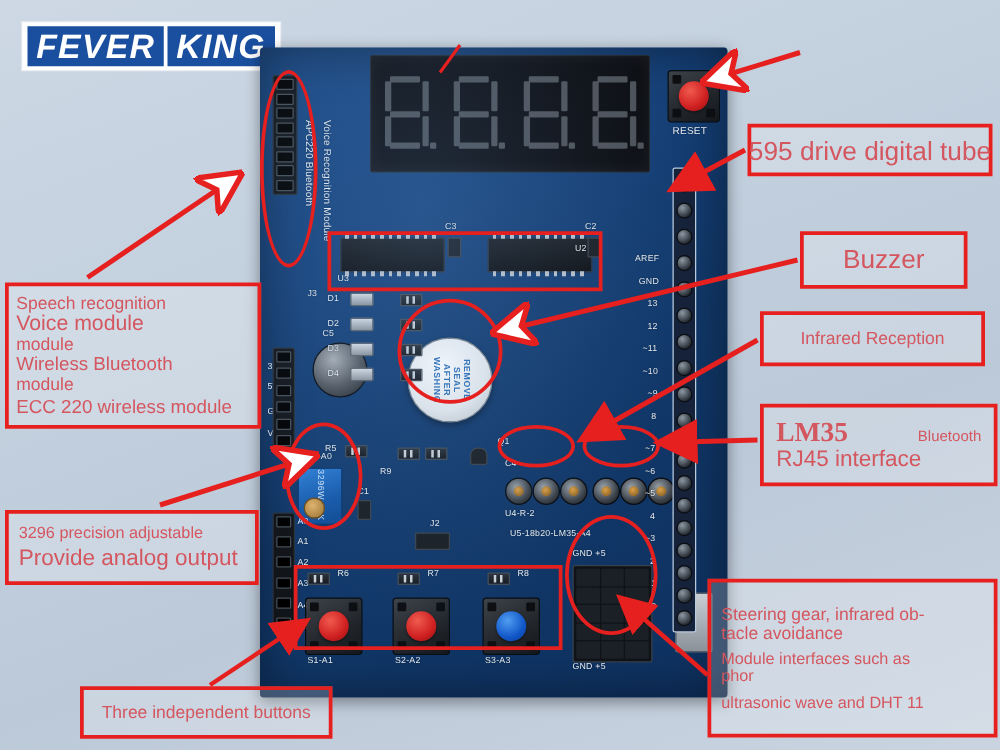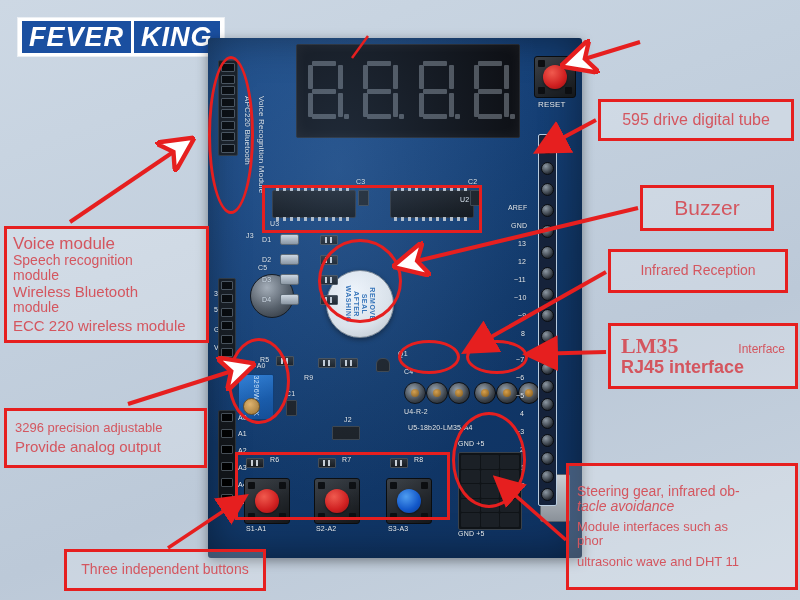--- a/index.html
+++ b/index.html
@@ -403,61 +403,61 @@
   <div class="ell" style="left:318px;top:239px;width:84px;height:84px;"></div>
   <div class="ell" style="left:228px;top:338px;width:62px;height:86px;"></div>
   <div class="ell" style="left:398px;top:340px;width:62px;height:34px;"></div>
   <div class="ell" style="left:466px;top:340px;width:62px;height:34px;"></div>
   <div class="ell" style="left:452px;top:412px;width:74px;height:96px;"></div>
   <div class="rbox" style="left:262px;top:185px;width:220px;height:48px;"></div>
   <div class="rbox" style="left:235px;top:452px;width:215px;height:68px;"></div>
 
 
 
-  <div class="note center" style="left:598px;top:99px;width:196px;height:42px;font-size:16px;">
+  <div class="note center" style="left:598px;top:99px;width:196px;height:42px;font-size:21px;justify-content:flex-end;">
     <div class="l">595 drive digital tube</div>
   </div>
 
   <div class="note center" style="left:608px;top:249px;width:180px;height:44px;font-size:14px;">
     <div class="l">Infrared Reception</div>
   </div>
 
   <div class="note center" style="left:640px;top:185px;width:134px;height:46px;font-size:21px;">
     <div class="l">Buzzer</div>
   </div>
 
   <div class="note" style="left:608px;top:323px;width:190px;height:66px;padding:12px 10px;">
     <div style="display:flex;align-items:baseline;justify-content:space-between;">
       <span class="l" style="font-family:'Liberation Serif',serif;font-weight:bold;font-size:22px;">LM35</span>
-      <span class="l" style="font-size:12px;">Interface</span>
-    </div>
-    <div class="l" style="font-size:18px;font-weight:bold;">RJ45 interface</div>
+      <span class="l" style="font-size:12px;">Bluetooth</span>
+    </div>
+    <div class="l" style="font-size:18px;">RJ45 interface</div>
   </div>
 
   <div class="note" style="left:4px;top:226px;width:205px;height:117px;padding:4px 6px;">
+    <div class="l" style="font-size:14px;">Speech recognition</div>
     <div class="l" style="font-size:17px;">Voice module</div>
-    <div class="l" style="font-size:14px;">Speech recognition</div>
     <div class="l" style="font-size:14px;">module</div>
     <div class="l" style="font-size:15px;">Wireless Bluetooth</div>
     <div class="l" style="font-size:14px;">module</div>
     <div class="l" style="font-size:15px;margin-top:3px;">ECC 220 wireless module</div>
   </div>
 
   <div class="note" style="left:4px;top:408px;width:203px;height:60px;padding:3px 8px;">
     <div class="l" style="font-size:13px;">3296 precision adjustable</div>
-    <div class="l" style="font-size:15px;margin-top:4px;">Provide analog output</div>
+    <div class="l" style="font-size:18px;margin-top:4px;">Provide analog output</div>
   </div>
 
   <div class="note center" style="left:64px;top:549px;width:202px;height:42px;font-size:14px;">
     <div class="l">Three independent buttons</div>
   </div>
 
   <div class="note" style="left:566px;top:463px;width:232px;height:127px;padding:2px 8px;">
     <div class="l" style="font-size:14px;">Steering gear, infrared ob-</div>
-    <div class="l" style="font-size:14px;font-style:italic;">tacle avoidance</div>
+    <div class="l" style="font-size:14px;">tacle avoidance</div>
     <div class="l" style="font-size:13px;margin-top:6px;">Module interfaces such as</div>
     <div class="l" style="font-size:13px;">phor</div>
     <div class="l" style="font-size:13px;margin-top:7px;">ultrasonic wave and DHT 11</div>
   </div>
 
   <svg class="arrows" viewBox="0 0 800 600">
     <defs>
       <marker id="ah" markerWidth="9" markerHeight="9" refX="7" refY="4.5" orient="auto">
         <path d="M0,0 L9,4.5 L0,9 L2.6,4.5 z" fill="#ffffff" stroke="#e61f1f" stroke-width="1.1"></path>
       </marker>

